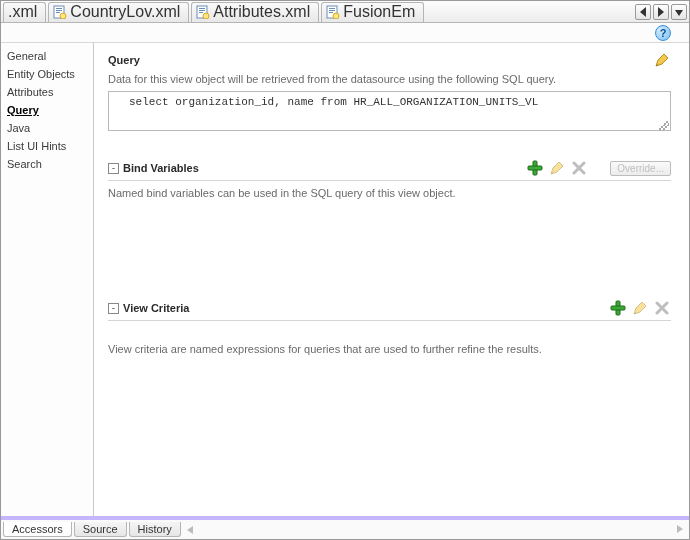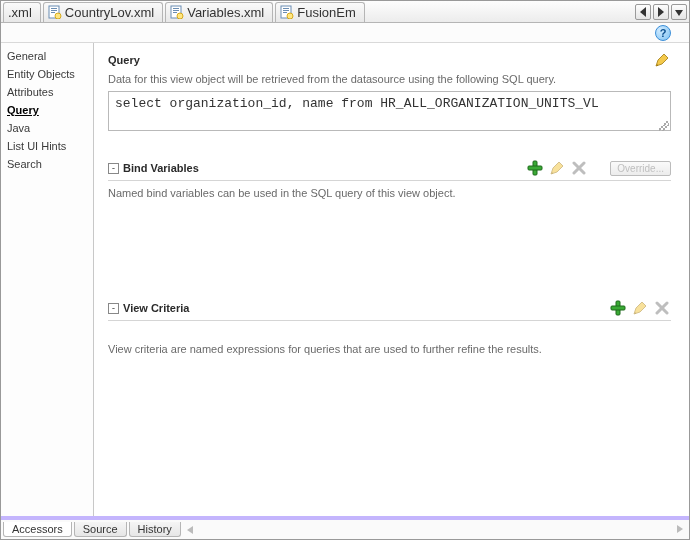--- a/index.html
+++ b/index.html
@@ -27,21 +27,21 @@
     align-items: center;
     gap: 3px;
     padding: 2px 8px 2px 4px;
     border: 1px solid #b5b5b5;
     border-bottom: none;
     background: linear-gradient(#fafafa, #e8e8e8);
     margin-right: 2px;
     height: 20px;
     border-top-left-radius: 3px;
     border-top-right-radius: 3px;
-    font-size: 13px;
+    font-size: 16px;
     color: #333;
     white-space: nowrap;
     cursor: pointer;
   }
   .tab.active {
     background: #fff;
     font-weight: normal;
   }
   .tab .ficon svg { display:block; }
   .tab-nav {
@@ -119,22 +119,22 @@
     margin-bottom:4px;
   }
   .section-title { font-weight:bold; color:#2a2a2a; }
   .desc { color:#6a6a6a; margin-bottom:6px; font-size:11px;}
   .sql-box {
     width:100%;
     height:40px;
     border:1px solid #b9b9b9;
     background:#fff;
     font-family: "Courier New", monospace;
-    font-size:13px;
-    padding:4px 6px;
+    font-size:11px;
+    padding:4px 20px;
     resize: none;
     color:#333;
   }
   .sql-wrap{position:relative;}
   .sql-resize{
     position:absolute; right:2px; bottom:2px;
     width:10px;height:10px;
     background:
       linear-gradient(135deg, transparent 0 40%, #aaa 40% 50%, transparent 50% 60%, #aaa 60% 70%, transparent 70% 100%);
     pointer-events:none;
@@ -250,21 +250,21 @@
         </svg>
       </span>
     <span>CountryLov.xml</span>
   </div>
   <div class="tab">
     <span class="ficon">
         <svg width="14" height="14">
           <use href="#fileicon"></use>
         </svg>
       </span>
-    <span>Variables.xml</span>
+    <span>Attributes.xml</span>
   </div>
   <div class="tab">
     <span class="ficon">
         <svg width="14" height="14">
           <use href="#fileicon"></use>
         </svg>
       </span>
     <span>FusionEm</span>
   </div>
   <div class="tab-nav">

